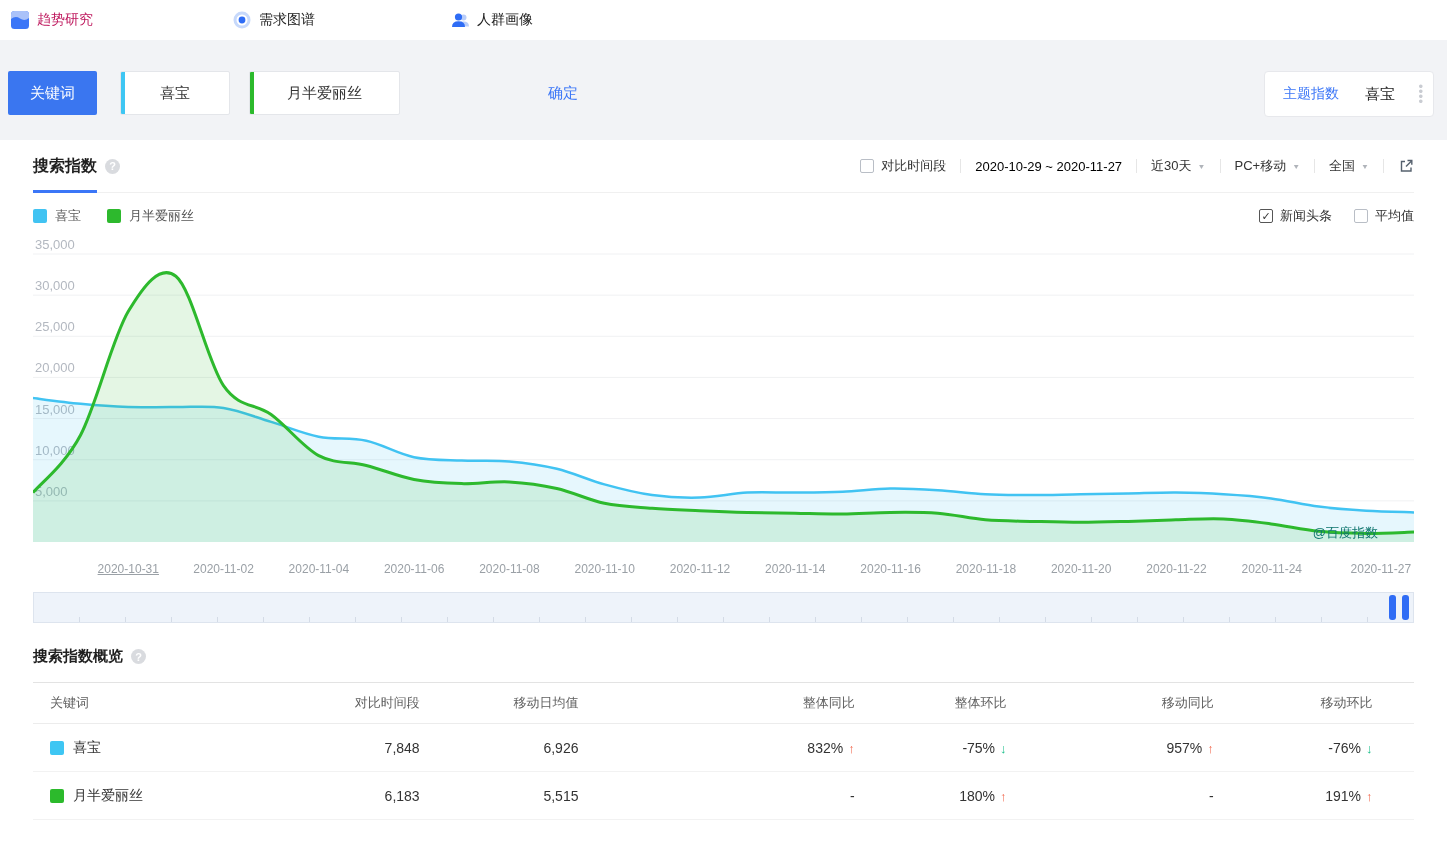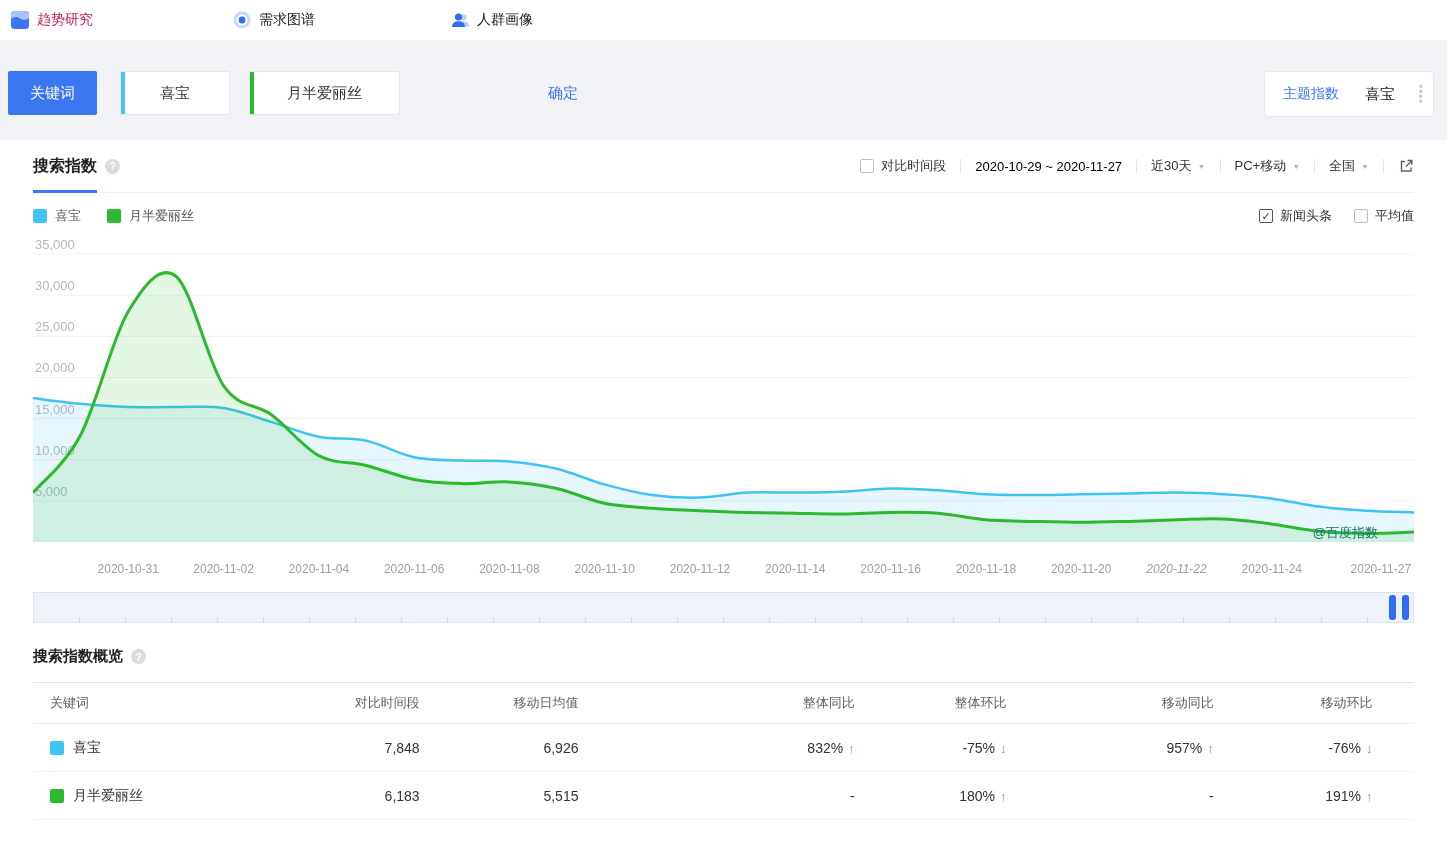--- a/index.html
+++ b/index.html
@@ -220,32 +220,32 @@
         <line x1="0" x2="1381" y1="15" y2="15" stroke="#f0f1f3" stroke-width="1"></line>
         <text x="2" y="10" fill="#b3b8c0" font-size="13">35,000</text>
         <path d="M0,159C7.9,160.0 31.7,163.3 47.6,164.8C63.5,166.3 79.4,167.5 95.2,168.1C111.1,168.6 127.0,167.9 142.9,168.1C158.7,168.2 174.6,166.4 190.5,168.9C206.4,171.3 222.2,178.1 238.1,182.9C254.0,187.7 269.9,194.5 285.7,197.7C301.6,200.8 317.5,198.4 333.3,201.8C349.2,205.2 365.1,215.0 381.0,218.2C396.8,221.5 412.7,220.9 428.6,221.5C444.5,222.2 460.3,221.0 476.2,222.4C492.1,223.7 508.0,225.9 523.8,229.8C539.7,233.6 555.6,241.0 571.4,245.4C587.3,249.8 603.2,253.9 619.1,256.1C634.9,258.3 650.8,259.0 666.7,258.6C682.6,258.2 698.4,254.5 714.3,253.6C730.2,252.8 746.1,253.8 761.9,253.6C777.8,253.5 793.7,253.5 809.6,252.8C825.4,252.1 841.3,249.8 857.2,249.5C873.0,249.2 888.9,250.2 904.8,251.2C920.7,252.1 936.5,254.5 952.4,255.3C968.3,256.1 984.2,256.1 1000.0,256.1C1015.9,256.1 1031.8,255.5 1047.7,255.3C1063.5,255.0 1079.4,254.7 1095.3,254.5C1111.1,254.2 1127.0,253.5 1142.9,253.6C1158.8,253.8 1174.6,254.3 1190.5,255.3C1206.4,256.2 1222.3,257.3 1238.1,259.4C1254.0,261.4 1269.9,265.6 1285.8,267.6C1301.6,269.7 1317.5,270.8 1333.4,271.7C1349.3,272.7 1373.1,273.1 1381.0,273.4L1381,303 L0,303 Z" fill="#41c3f2" fill-opacity="0.13"></path>
         <path d="M0,159C7.9,160.0 31.7,163.3 47.6,164.8C63.5,166.3 79.4,167.5 95.2,168.1C111.1,168.6 127.0,167.9 142.9,168.1C158.7,168.2 174.6,166.4 190.5,168.9C206.4,171.3 222.2,178.1 238.1,182.9C254.0,187.7 269.9,194.5 285.7,197.7C301.6,200.8 317.5,198.4 333.3,201.8C349.2,205.2 365.1,215.0 381.0,218.2C396.8,221.5 412.7,220.9 428.6,221.5C444.5,222.2 460.3,221.0 476.2,222.4C492.1,223.7 508.0,225.9 523.8,229.8C539.7,233.6 555.6,241.0 571.4,245.4C587.3,249.8 603.2,253.9 619.1,256.1C634.9,258.3 650.8,259.0 666.7,258.6C682.6,258.2 698.4,254.5 714.3,253.6C730.2,252.8 746.1,253.8 761.9,253.6C777.8,253.5 793.7,253.5 809.6,252.8C825.4,252.1 841.3,249.8 857.2,249.5C873.0,249.2 888.9,250.2 904.8,251.2C920.7,252.1 936.5,254.5 952.4,255.3C968.3,256.1 984.2,256.1 1000.0,256.1C1015.9,256.1 1031.8,255.5 1047.7,255.3C1063.5,255.0 1079.4,254.7 1095.3,254.5C1111.1,254.2 1127.0,253.5 1142.9,253.6C1158.8,253.8 1174.6,254.3 1190.5,255.3C1206.4,256.2 1222.3,257.3 1238.1,259.4C1254.0,261.4 1269.9,265.6 1285.8,267.6C1301.6,269.7 1317.5,270.8 1333.4,271.7C1349.3,272.7 1373.1,273.1 1381.0,273.4" fill="none" stroke="#41c3f2" stroke-width="2.5" stroke-linejoin="round"></path>
         <path d="M0,253.62857142857143C7.9,244.0 31.7,226.2 47.6,196.0C63.5,165.9 79.4,99.1 95.2,72.6C111.1,46.1 127.0,24.9 142.9,37.2C158.7,49.6 174.6,123.6 190.5,146.7C206.4,169.7 222.2,163.8 238.1,175.5C254.0,187.1 269.9,208.1 285.7,216.6C301.6,225.1 317.5,222.5 333.3,226.5C349.2,230.5 365.1,237.4 381.0,240.5C396.8,243.5 412.7,244.2 428.6,244.6C444.5,245.0 460.3,242.1 476.2,242.9C492.1,243.8 508.0,245.9 523.8,249.5C539.7,253.1 555.6,261.0 571.4,264.3C587.3,267.6 603.2,268.0 619.1,269.3C634.9,270.5 650.8,271.0 666.7,271.7C682.6,272.4 698.4,273.0 714.3,273.4C730.2,273.8 746.1,273.9 761.9,274.2C777.8,274.5 793.7,275.2 809.6,275.0C825.4,274.9 841.3,273.5 857.2,273.4C873.0,273.2 888.9,273.0 904.8,274.2C920.7,275.4 936.5,279.4 952.4,280.8C968.3,282.2 984.2,282.0 1000.0,282.4C1015.9,282.8 1031.8,283.3 1047.7,283.3C1063.5,283.3 1079.4,282.8 1095.3,282.4C1111.1,282.0 1127.0,281.2 1142.9,280.8C1158.8,280.4 1174.6,279.3 1190.5,280.0C1206.4,280.6 1222.3,282.8 1238.1,284.9C1254.0,287.0 1269.9,290.7 1285.8,292.3C1301.6,293.9 1317.5,294.2 1333.4,294.4C1349.3,294.5 1373.1,293.3 1381.0,293.1L1381,303 L0,303 Z" fill="#2db92d" fill-opacity="0.13"></path>
         <path d="M0,253.62857142857143C7.9,244.0 31.7,226.2 47.6,196.0C63.5,165.9 79.4,99.1 95.2,72.6C111.1,46.1 127.0,24.9 142.9,37.2C158.7,49.6 174.6,123.6 190.5,146.7C206.4,169.7 222.2,163.8 238.1,175.5C254.0,187.1 269.9,208.1 285.7,216.6C301.6,225.1 317.5,222.5 333.3,226.5C349.2,230.5 365.1,237.4 381.0,240.5C396.8,243.5 412.7,244.2 428.6,244.6C444.5,245.0 460.3,242.1 476.2,242.9C492.1,243.8 508.0,245.9 523.8,249.5C539.7,253.1 555.6,261.0 571.4,264.3C587.3,267.6 603.2,268.0 619.1,269.3C634.9,270.5 650.8,271.0 666.7,271.7C682.6,272.4 698.4,273.0 714.3,273.4C730.2,273.8 746.1,273.9 761.9,274.2C777.8,274.5 793.7,275.2 809.6,275.0C825.4,274.9 841.3,273.5 857.2,273.4C873.0,273.2 888.9,273.0 904.8,274.2C920.7,275.4 936.5,279.4 952.4,280.8C968.3,282.2 984.2,282.0 1000.0,282.4C1015.9,282.8 1031.8,283.3 1047.7,283.3C1063.5,283.3 1079.4,282.8 1095.3,282.4C1111.1,282.0 1127.0,281.2 1142.9,280.8C1158.8,280.4 1174.6,279.3 1190.5,280.0C1206.4,280.6 1222.3,282.8 1238.1,284.9C1254.0,287.0 1269.9,290.7 1285.8,292.3C1301.6,293.9 1317.5,294.2 1333.4,294.4C1349.3,294.5 1373.1,293.3 1381.0,293.1" fill="none" stroke="#2db92d" stroke-width="3" stroke-linejoin="round"></path>
       </svg>
     <span class="watermark">@百度指数</span>
   </div>
   <div class="xaxis" id="x-axis">
-      <span style="left: 6.9%;">2020-10-31</span>
+      <span style="left: 6.9%; text-decoration: underline;">2020-10-31</span>
       <span style="left: 13.8%;">2020-11-02</span>
       <span style="left: 20.7%;">2020-11-04</span>
       <span style="left: 27.6%;">2020-11-06</span>
       <span style="left: 34.5%;">2020-11-08</span>
       <span style="left: 41.4%;">2020-11-10</span>
       <span style="left: 48.3%;">2020-11-12</span>
       <span style="left: 55.2%;">2020-11-14</span>
       <span style="left: 62.1%;">2020-11-16</span>
       <span style="left: 69%;">2020-11-18</span>
       <span style="left: 75.9%;">2020-11-20</span>
-      <span style="left: 82.8%; font-style: italic;">2020-11-22</span>
+      <span style="left: 82.8%;">2020-11-22</span>
       <span style="left: 89.7%;">2020-11-24</span>
       <span style="left: 97.6%;">2020-11-27</span>
     </div>
 
   <div class="slider">
     <div class="ticks"></div>
     <div class="handle h1"></div>
     <div class="handle h2"></div>
   </div>
 

